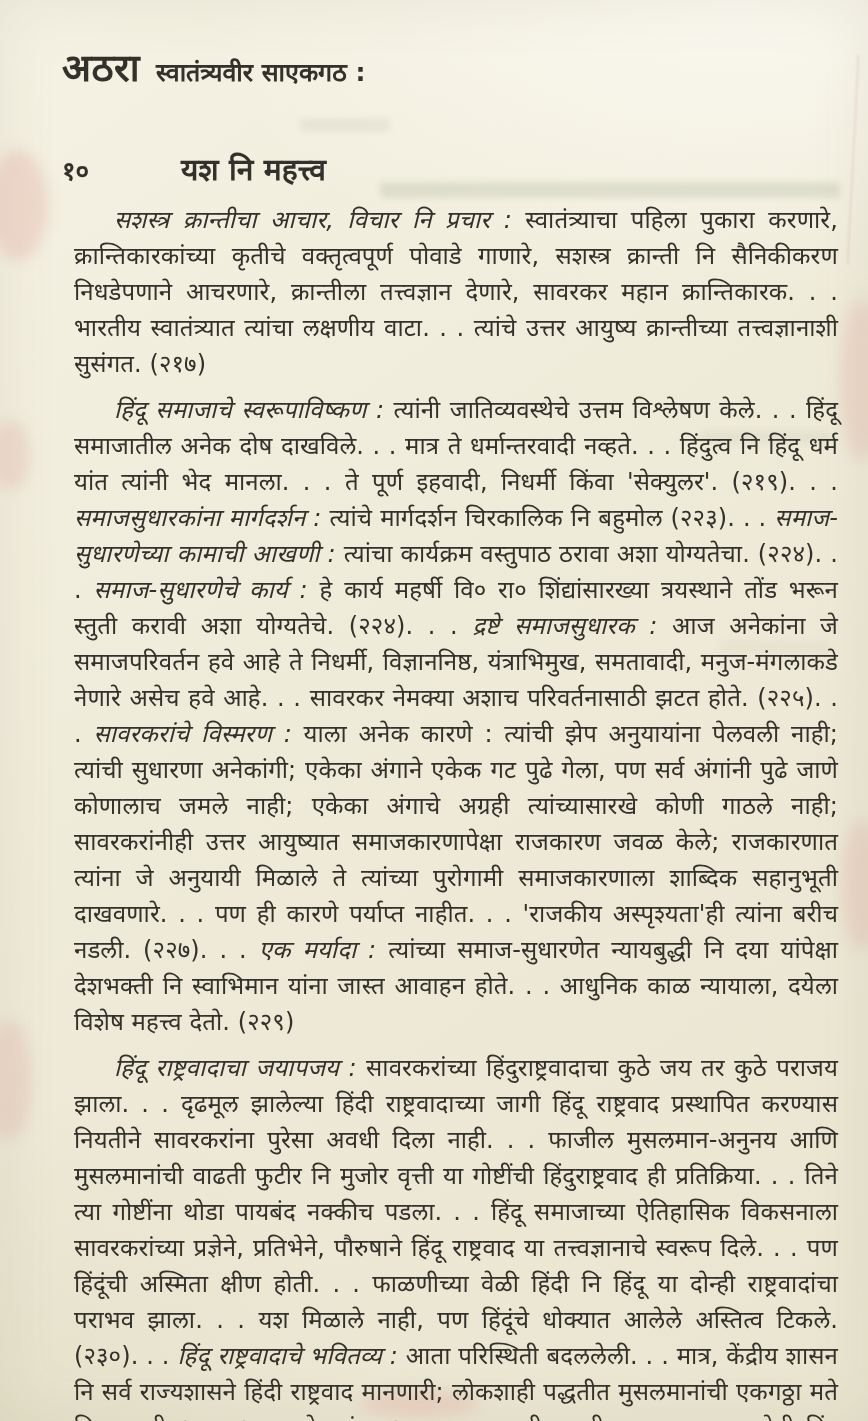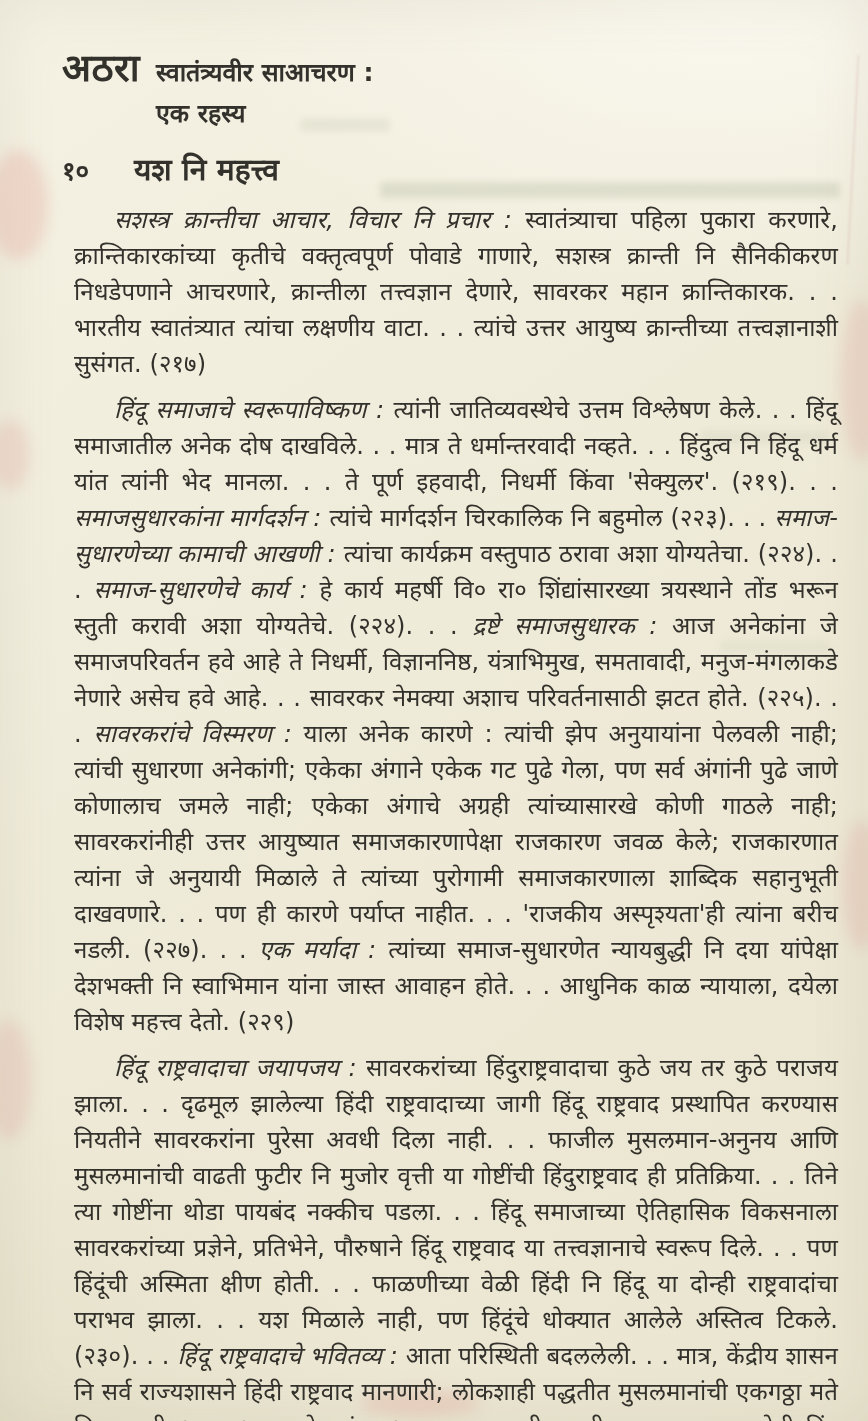--- a/index.html
+++ b/index.html
@@ -60,20 +60,21 @@
     font-size: 25px;
     font-weight: bold;
     line-height: 1.65;
   }
   .section-row {
     position: absolute;
     top: 148px; left: 62px; right: 36px;
     display: flex;
     align-items: baseline;
     font-weight: bold;
+    gap: 47px;
   }
   .section-number {
     font-size: 26px;
     width: 72px;
   }
   .section-title {
     font-size: 30px;
   }
   .page-range {
     margin-left: auto;
@@ -110,22 +111,21 @@
   <div class="blot pink" style="left:360px; top:1390px; width:120px; height:26px;"></div>
   <div class="blot ghost" style="left:380px; top:182px;  width:460px; height:16px;"></div>
   <div class="blot ghost" style="left:300px; top:118px;  width:90px;  height:14px; opacity:.6;"></div>
   <div class="blot ghost" style="left:700px; top:430px;  width:130px; height:14px; opacity:.5;"></div>
   <div class="blot ghost" style="left:720px; top:640px;  width:110px; height:14px; opacity:.4;"></div>
   <div class="edge-line"></div>
 
   <header class="chapter-row">
     <div class="chapter-word">अठरा</div>
     <div class="book-title">
-      <div>स्वातंत्र्यवीर साआचरण :</div>
-      <div>एक रहस्य</div>
+      <div>स्वातंत्र्यवीर साएकगठ :</div>
     </div>
   </header>
 
   <div class="section-row">
     <span class="section-number">१०</span>
     <span class="section-title">यश नि महत्त्व</span>
   </div>
 
   <section class="body-text">
       <p><span class="seg italic">सशस्त्र क्रान्तीचा आचार, विचार नि प्रचार : </span><span class="seg">स्वातंत्र्याचा पहिला पुकारा करणारे, क्रान्तिकारकांच्या कृतीचे वक्तृत्वपूर्ण पोवाडे गाणारे, सशस्त्र क्रान्ती नि सैनिकीकरण निधडेपणाने आचरणारे, क्रान्तीला तत्त्वज्ञान देणारे, सावरकर महान क्रान्तिकारक. . .  भारतीय स्वातंत्र्यात त्यांचा लक्षणीय वाटा. . .  त्यांचे उत्तर आयुष्य क्रान्तीच्या तत्त्वज्ञानाशी सुसंगत. (२१७)</span></p>

